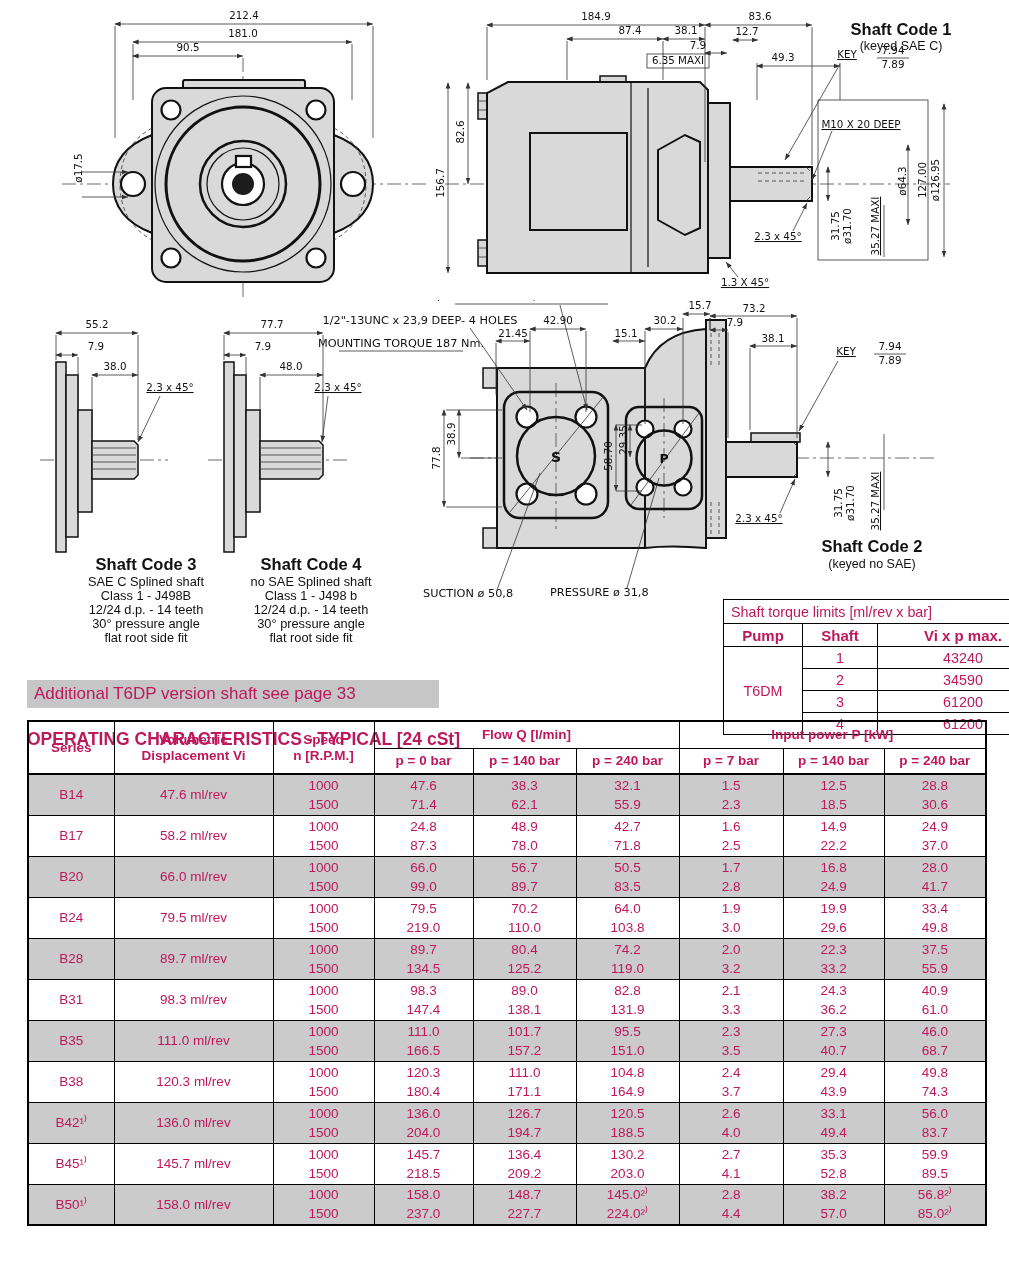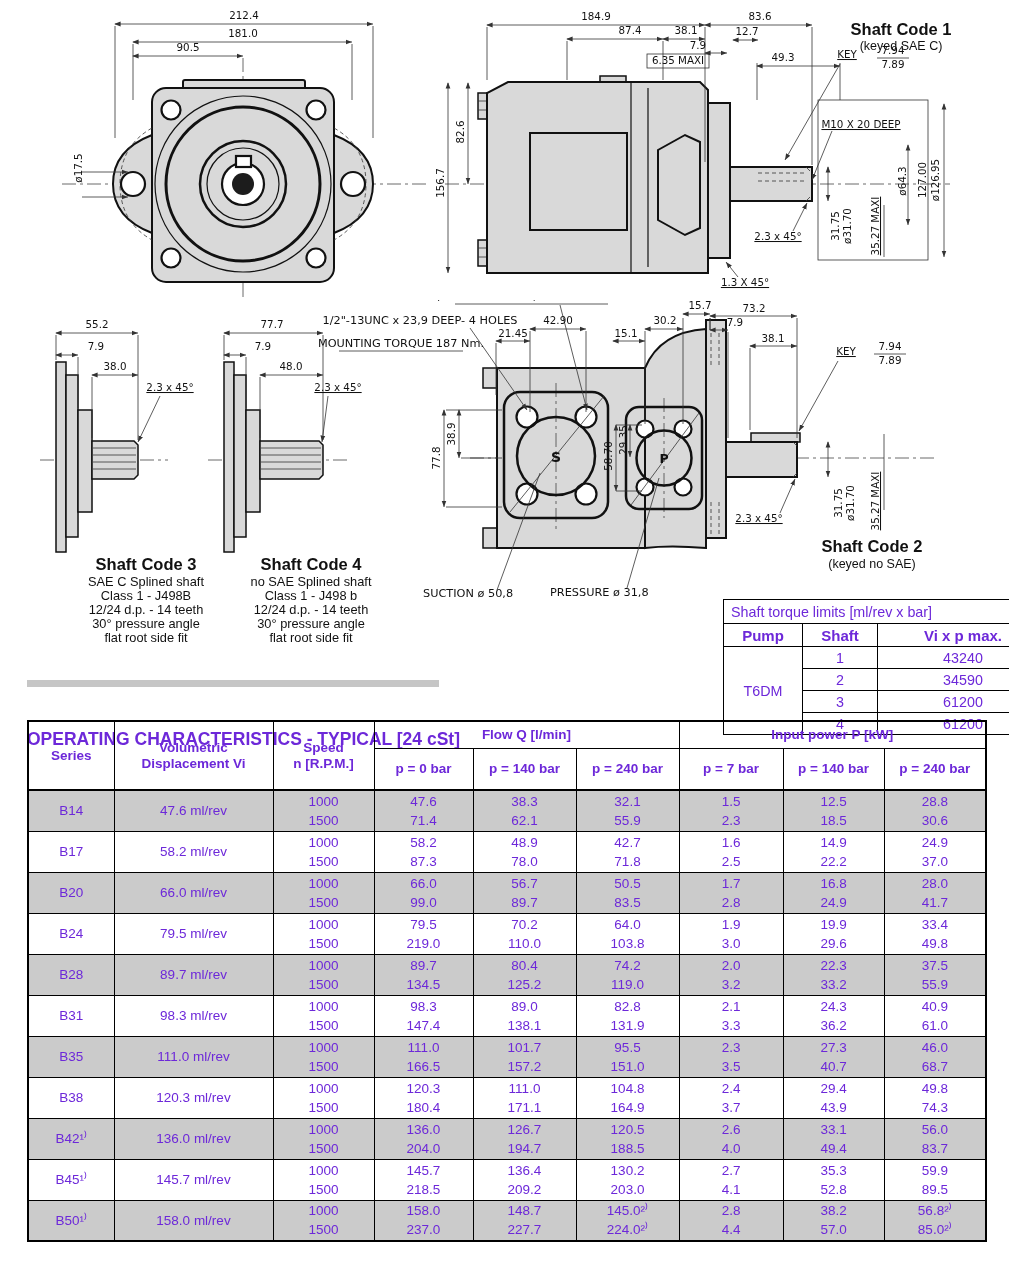--- a/index.html
+++ b/index.html
@@ -4,21 +4,21 @@
 <style>
   :root{
     --drawing_fill:#d9d9d9;
     --row_shade:#cbcbcb;
     --note_bg:#c6c6c6;
     --line:#111111;
   }
   *{box-sizing:border-box;}
   body{margin:0;background:#ffffff;}
   .page{position:relative;width:1009px;height:1261px;background:#fff;
-        font-family:"Liberation Sans",sans-serif;color:#6d28d9;overflow:hidden;}
+        font-family:"Liberation Sans",sans-serif;color:#be185d;overflow:hidden;}
   svg{position:absolute;left:0;}
   svg text{font-family:"DejaVu Sans",sans-serif;font-size:10.3px;fill:#111;}
   .tm{text-anchor:middle;}
   .ts{text-anchor:start;}
   .lbl{font-size:11.3px;}
   .cap{font-size:12.8px;text-anchor:middle;font-family:"Liberation Sans",sans-serif;}
   .captitle{font-size:16.5px;font-weight:bold;text-anchor:middle;font-family:"Liberation Sans",sans-serif;}
   .capsub{font-size:12.5px;text-anchor:middle;font-family:"Liberation Sans",sans-serif;}
   .gf{fill:var(--drawing_fill);stroke:var(--line);stroke-width:2;}
   .gf15{fill:var(--drawing_fill);stroke:var(--line);stroke-width:1.5;}
@@ -41,21 +41,21 @@
          padding:3px 0 4px 7px;font-size:17px;line-height:21px;}
 
   .op-title{position:absolute;left:27px;top:729px;font-size:17.5px;font-weight:bold;}
 
   
   .op{position:absolute;left:27px;top:720px;width:958px;border-collapse:collapse;table-layout:fixed;
       border:2px solid #000;}
   .op th,.op td{border:1px solid #000;font-size:13.5px;text-align:center;padding:0;vertical-align:middle;}
   .op thead th{font-weight:bold;line-height:1.18;}
   .op thead tr:first-child th{height:27px;}
-  .op thead tr:last-child th{height:42px;}
+  .op thead tr:last-child th{height:26px;}
   .op thead{border-bottom:2px solid #000;}
   .op tbody tr{border-top:1.8px solid #000;}
   .op tbody td{height:41px;line-height:19px;}
   .op tbody tr.shade{background:var(--row_shade);}
 </style>
 </head>
 <body>
 
 <div class="page">
 
@@ -383,20 +383,21 @@
       <td>61200</td>
         </tr>
   <tr>
           <td>4</td>
       <td>61200</td>
         </tr>
 </tbody>
     </table>
 
 <div class="notes">
+  <div>Additional T6DP version shaft see page 33</div>
 </div>
 
 <div class="op-title">OPERATING CHARACTERISTICS - TYPICAL [24 cSt]</div>
 
 <table class="op">
   <colgroup>
     <col style="width:86px">
         <col style="width:159px">
         <col style="width:101px">
     <col style="width:99px">
@@ -463,21 +464,21 @@
           </td>
         </tr>
         <tr>
           <td>B17</td>
           <td>58.2 ml/rev</td>
           <td>
             <div>1000</div>
             <div>1500</div>
           </td>
           <td>
-            <div>58.2</div>
+            <div>24.8</div>
             <div>87.3</div>
           </td>
           <td>
             <div>48.9</div>
             <div>78.0</div>
           </td>
           <td>
             <div>42.7</div>
             <div>71.8</div>
           </td>

